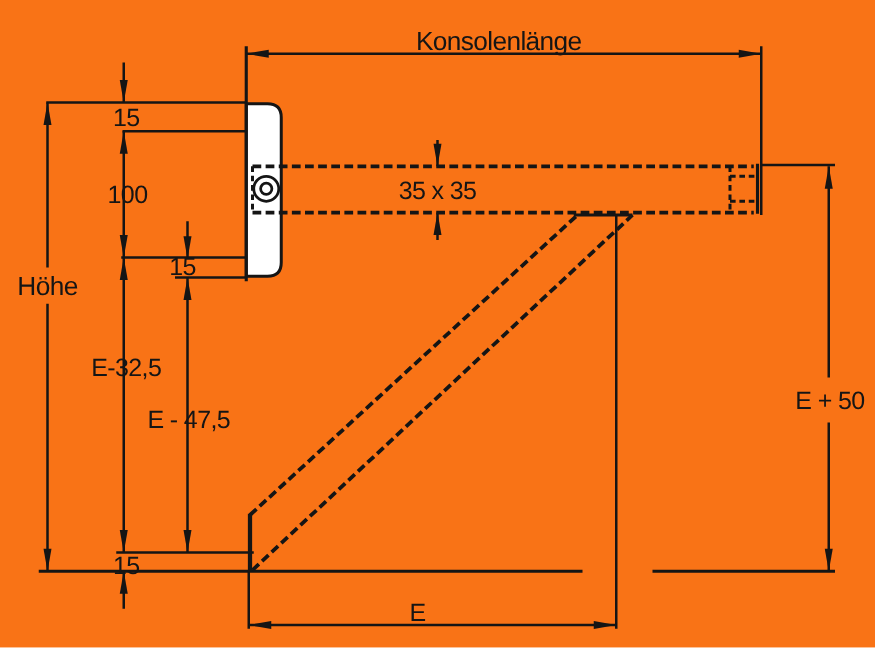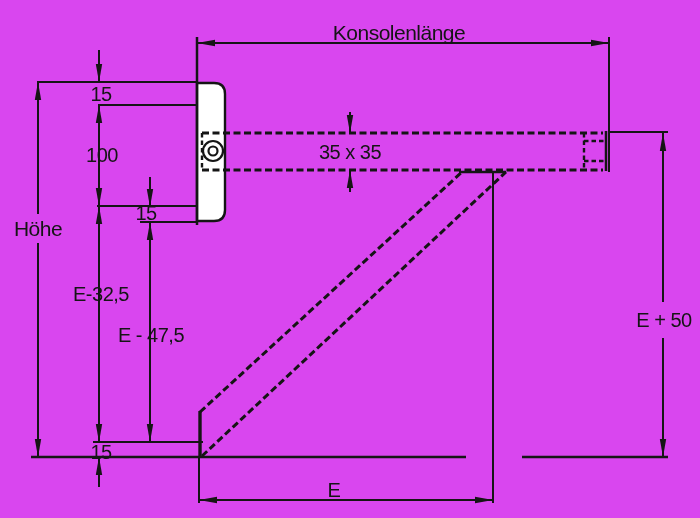--- a/index.html
+++ b/index.html
@@ -1,17 +1,17 @@
 <!DOCTYPE html>
 <html><head>
 <meta charset="utf-8">
 <style>
   html,body{margin:0;padding:0;background:#ffffff;}
   .canvas{
-    position:relative;width:700px;height:518px;background:#d946ef;
+    position:relative;width:700px;height:518px;background:#f97316;
     font-family:"Liberation Sans", sans-serif;overflow:hidden;
   }
   svg{display:block;}
   .ln   {stroke:#151515;stroke-width:2;fill:none;}
   .ln25 {stroke:#151515;stroke-width:2.5;fill:none;}
   .dash {stroke:#151515;stroke-width:3;fill:none;stroke-dasharray:7 3.5;}
   .dashs{stroke:#151515;stroke-width:2.4;fill:none;stroke-dasharray:4.5 3;}
   .cut  {stroke:#151515;stroke-width:3.4;fill:none;}
   .arr  {fill:#151515;stroke:none;}
   .plate{stroke:#151515;stroke-width:2.4;fill:#ffffff;}

